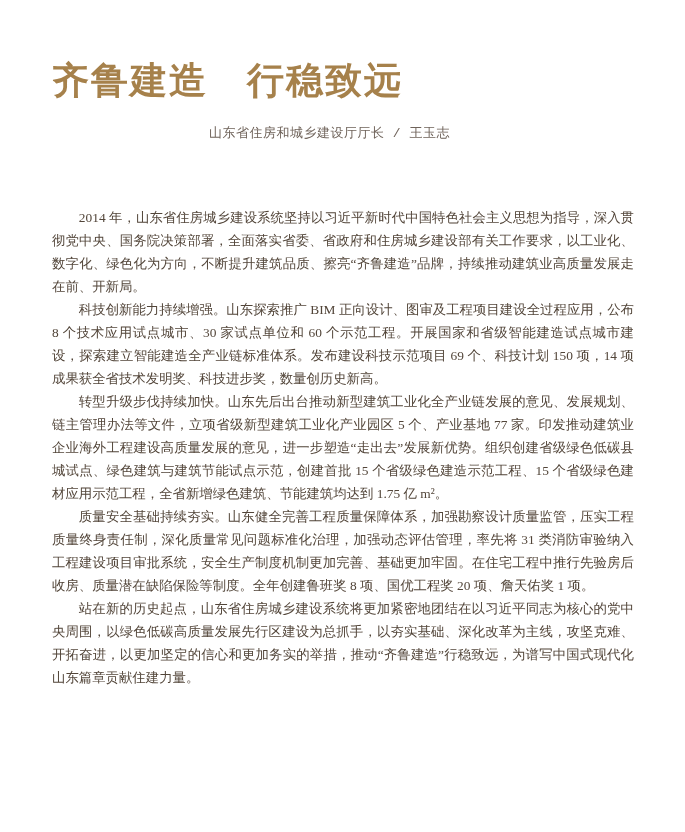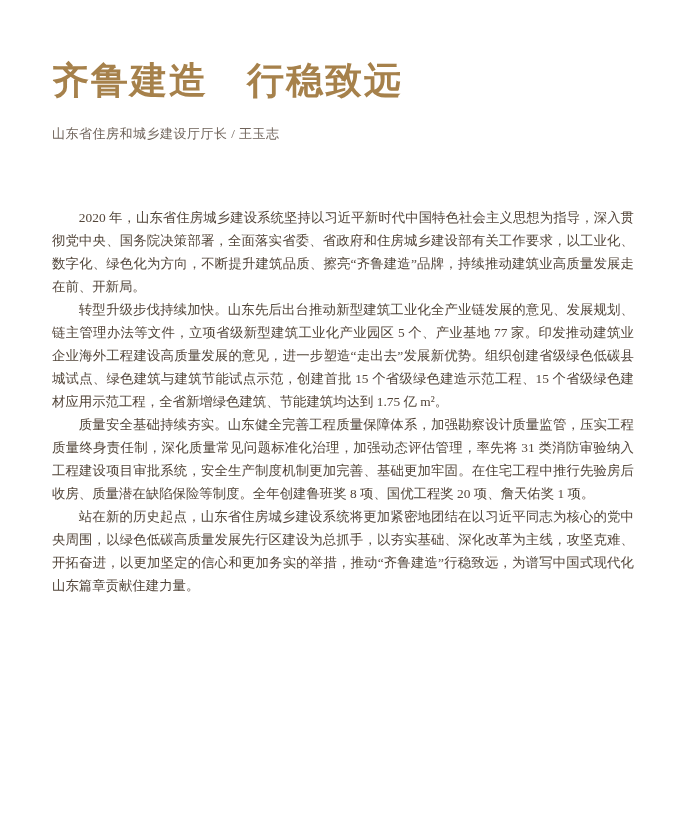--- a/index.html
+++ b/index.html
@@ -18,25 +18,26 @@
     font-family: "Liberation Sans", "DejaVu Sans", sans-serif;
     font-weight: 700;
     font-size: 37px;
     line-height: 1.25;
     letter-spacing: 2px;
     color: #A6814B;
     white-space: pre;
   }
   .article-byline {
     margin: 22px 0 0 0;
-    font-family: Liberation Serif, serif;
+    font-family: Liberation Mono, monospace;
     font-size: 13px;
     line-height: 1.2;
     color: #6F635A;
     letter-spacing: 0.5px;
+    text-align: center;
   }
   .article-body {
     margin-top: 64px;
     width: 582px;
     font-family: "Liberation Serif", "DejaVu Serif", serif;
     font-size: 13.4px;
     line-height: 23px;
     color: #524539;
     text-align: justify;
   }
@@ -48,18 +49,19 @@
 </style>
 </head>
 <body>
 
 <div class="page">
   <h1 class="article-title">齐鲁建造　行稳致远</h1>
 
   <div class="article-byline">山东省住房和城乡建设厅厅长 / 王玉志</div>
 
   <div class="article-body">
-    <p>2020 年，山东省住房城乡建设系统坚持以习近平新时代中国特色社会主义思想为指导，深入贯彻党中央、国务院决策部署，全面落实省委、省政府和住房城乡建设部有关工作要求，以工业化、数字化、绿色化为方向，不断提升建筑品质、擦亮“齐鲁建造”品牌，持续推动建筑业高质量发展走在前、开新局。</p>
+    <p>2014 年，山东省住房城乡建设系统坚持以习近平新时代中国特色社会主义思想为指导，深入贯彻党中央、国务院决策部署，全面落实省委、省政府和住房城乡建设部有关工作要求，以工业化、数字化、绿色化为方向，不断提升建筑品质、擦亮“齐鲁建造”品牌，持续推动建筑业高质量发展走在前、开新局。</p>
+    <p>科技创新能力持续增强。山东探索推广 BIM 正向设计、图审及工程项目建设全过程应用，公布 8 个技术应用试点城市、30 家试点单位和 60 个示范工程。开展国家和省级智能建造试点城市建设，探索建立智能建造全产业链标准体系。发布建设科技示范项目 69 个、科技计划 150 项，14 项成果获全省技术发明奖、科技进步奖，数量创历史新高。</p>
     <p>转型升级步伐持续加快。山东先后出台推动新型建筑工业化全产业链发展的意见、发展规划、链主管理办法等文件，立项省级新型建筑工业化产业园区 5 个、产业基地 77 家。印发推动建筑业企业海外工程建设高质量发展的意见，进一步塑造“走出去”发展新优势。组织创建省级绿色低碳县城试点、绿色建筑与建筑节能试点示范，创建首批 15 个省级绿色建造示范工程、15 个省级绿色建材应用示范工程，全省新增绿色建筑、节能建筑均达到 1.75 亿 m²。</p>
     <p>质量安全基础持续夯实。山东健全完善工程质量保障体系，加强勘察设计质量监管，压实工程质量终身责任制，深化质量常见问题标准化治理，加强动态评估管理，率先将 31 类消防审验纳入工程建设项目审批系统，安全生产制度机制更加完善、基础更加牢固。在住宅工程中推行先验房后收房、质量潜在缺陷保险等制度。全年创建鲁班奖 8 项、国优工程奖 20 项、詹天佑奖 1 项。</p>
     <p>站在新的历史起点，山东省住房城乡建设系统将更加紧密地团结在以习近平同志为核心的党中央周围，以绿色低碳高质量发展先行区建设为总抓手，以夯实基础、深化改革为主线，攻坚克难、开拓奋进，以更加坚定的信心和更加务实的举措，推动“齐鲁建造”行稳致远，为谱写中国式现代化山东篇章贡献住建力量。</p>
   </div>
 </div>
 
 </body></html>

